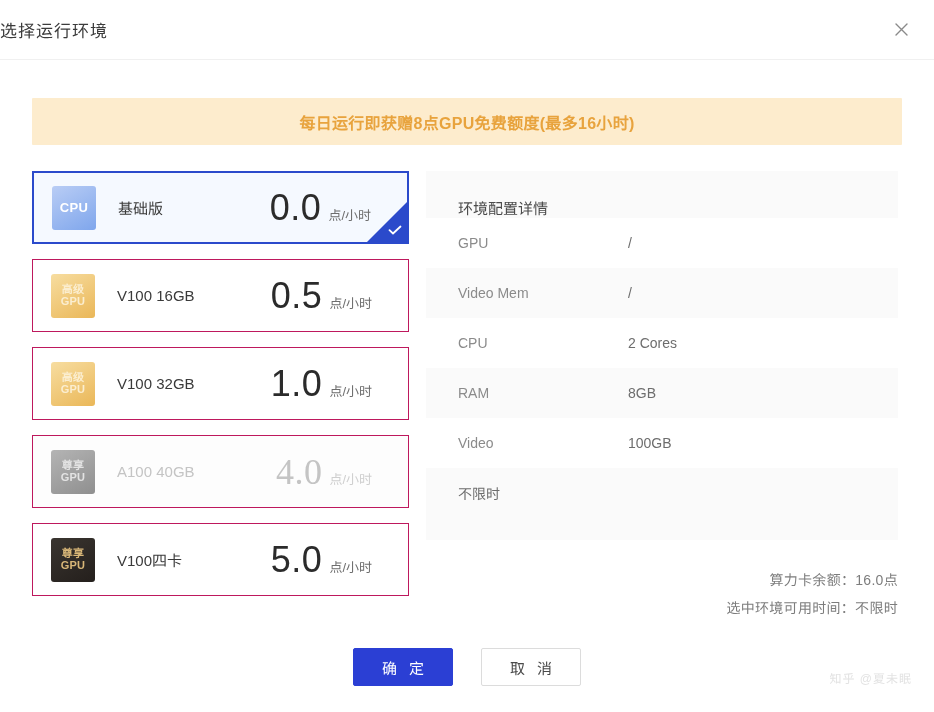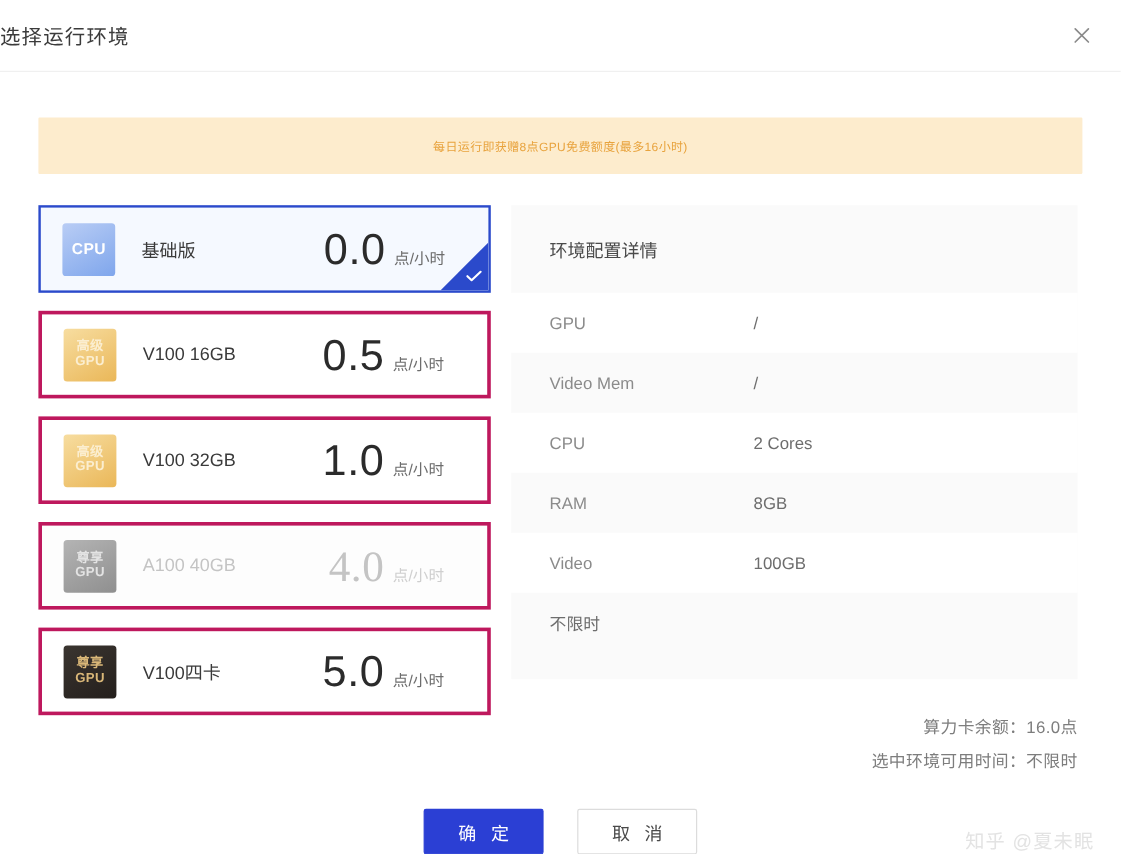--- a/index.html
+++ b/index.html
@@ -67,44 +67,44 @@
   .promo-banner {
     margin-top: 38px;
     height: 47px;
     background: #fdeccd;
     display: flex;
     align-items: center;
     justify-content: center;
     border-radius: 1px;
   }
   .promo-text {
-    font-size: 10px;
+    font-size: 16px;
     color: #e8a33d;
-    font-weight: 400;
+    font-weight: 700;
     letter-spacing: .3px;
   }
 
   .content-row {
     display: flex;
     gap: 17px;
     margin-top: 26px;
     justify-content: center;
   }
 
   
   .options {
     width: 377px;
     flex: 0 0 377px;
   }
   .option-card {
     position: relative;
     height: 73px;
     margin-bottom: 15px;
     background: #ffffff;
-    border: 3px solid #be185d;
+    border: 1px solid #be185d;
     display: flex;
     align-items: center;
     padding: 0 18px;
     box-sizing: border-box;
     cursor: pointer;
     overflow: hidden;
   }
   .option-card.selected {
     border: 2px solid #2b4acb;
     background: #f5f9ff;
@@ -202,21 +202,21 @@
     background: #fafafa;
     padding: 26px 0 22px 0;
     align-self: flex-start;
     width: 472px;
     box-sizing: border-box;
   }
   .details-title {
     font-size: 15px;
     color: #4a4a4a;
     padding: 0 32px;
-    margin-bottom: 26px;
+    margin-bottom: 0;
   }
   .detail-row {
     display: flex;
     align-items: center;
     height: 50px;
     padding: 0 32px;
     box-sizing: border-box;
     font-size: 14px;
   }
   .detail-row.alt { background: #ffffff; }
@@ -280,21 +280,21 @@
   .btn-default {
     background: #ffffff;
     border: 1px solid #dcdcdc;
     color: #4a4a4a;
   }
 
   .watermark {
     position: absolute;
     right: 22px;
     bottom: 26px;
-    font-size: 16px;
+    font-size: 12px;
     color: #e3e3e3;
     letter-spacing: 1px;
     user-select: none;
   }
 </style>
 </head>
 <body>
 
 <div class="dialog">
 

